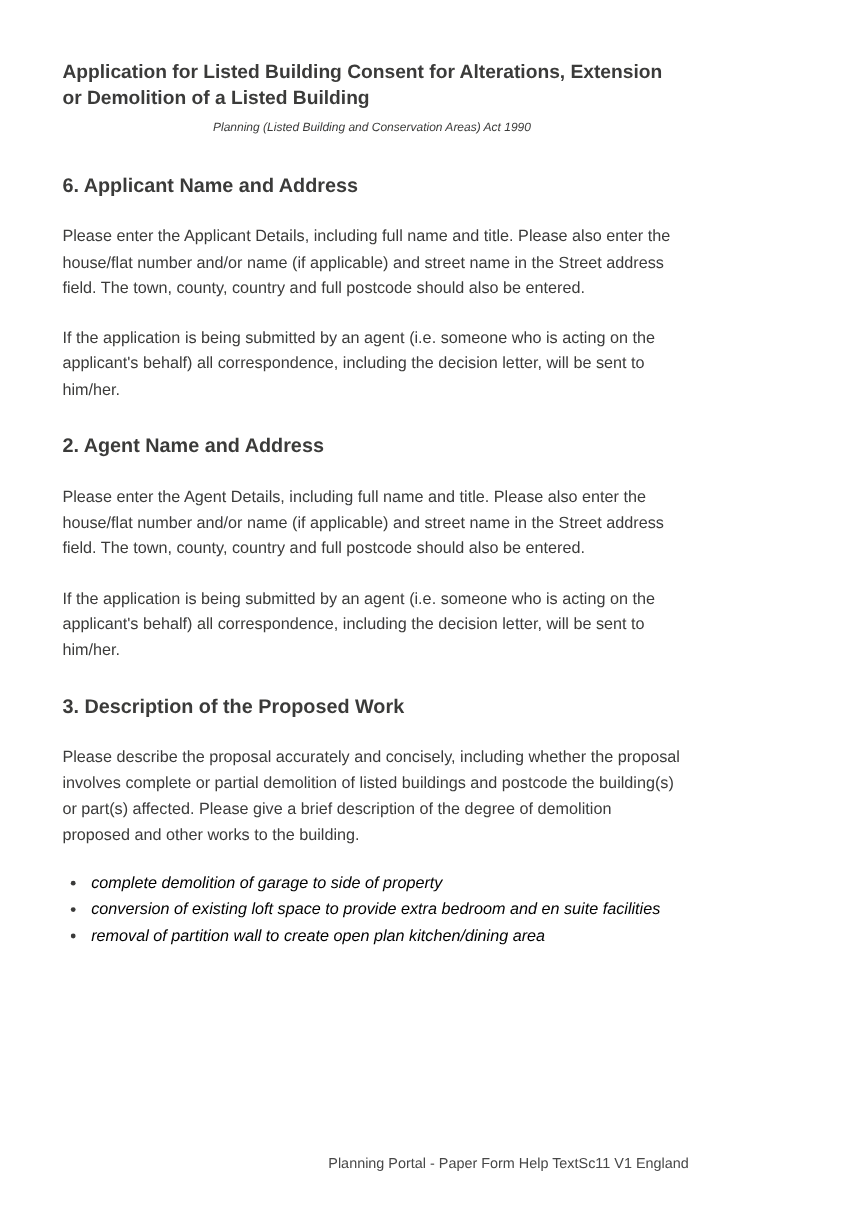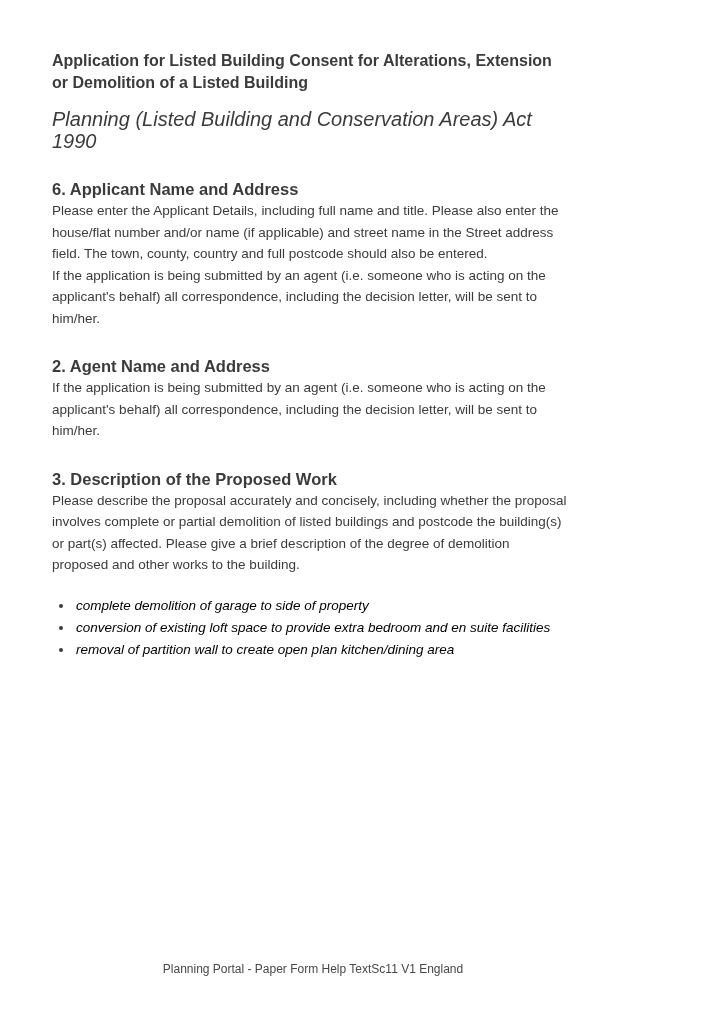--- a/index.html
+++ b/index.html
@@ -20,36 +20,38 @@
     position: relative;
   }
   .doc-title {
     font-size: 16px;
     font-weight: bold;
     line-height: 22px;
     color: #3b3b3a;
     max-width: 600px;
   }
   .doc-subtitle {
-    font-size: 20px;
+    font-size: 10px;
     font-style: italic;
     line-height: 22px;
-    margin-top: 14px;
+    margin-top: 2px;
     color: #3b3b3a;
+    text-align: center;
   }
   .section-heading {
     font-size: 16.5px;
     font-weight: bold;
     line-height: 22px;
     margin-top: 26px;
     color: #3b3b3a;
   }
   .para {
     font-size: 13.5px;
     line-height: 21.5px;
+    margin-top: 20px;
     max-width: 608px;
     color: #3b3b3a;
   }
   .example-list {
     list-style: none;
     margin-top: 19px;
     padding-left: 24px;
     max-width: 608px;
   }
   .example-list li {
@@ -68,21 +70,21 @@
     height: 4px;
     border-radius: 50%;
     background: #3b3b3a;
   }
   .doc-footer {
     position: absolute;
     left: 52px;
     right: 54px;
     bottom: 42px;
     display: flex;
-    justify-content: center;
+    justify-content: flex-end;
     font-size: 12px;
     line-height: 14px;
     color: #474747;
   }
 </style>
 </head>
 <body>
 
 <div class="page">
 
@@ -90,20 +92,21 @@
   <p class="doc-subtitle">Planning (Listed Building and Conservation Areas) Act 1990</p>
 
   <section>
     <h2 class="section-heading">6. Applicant Name and Address</h2>
     <p class="para">Please enter the Applicant Details, including full name and title. Please also enter the house/flat number and/or name (if applicable) and street name in the Street address field. The town, county, country and full postcode should also be entered.</p>
     <p class="para">If the application is being submitted by an agent (i.e. someone who is acting on the applicant's behalf) all correspondence, including the decision letter, will be sent to him/her.</p>
   </section>
 
   <section>
     <h2 class="section-heading">2. Agent Name and Address</h2>
+    <p class="para">Please enter the Agent Details, including full name and title. Please also enter the house/flat number and/or name (if applicable) and street name in the Street address field. The town, county, country and full postcode should also be entered.</p>
     <p class="para">If the application is being submitted by an agent (i.e. someone who is acting on the applicant's behalf) all correspondence, including the decision letter, will be sent to him/her.</p>
   </section>
 
   <section>
     <h2 class="section-heading">3. Description of the Proposed Work</h2>
     <p class="para">Please describe the proposal accurately and concisely, including whether the proposal involves complete or partial demolition of listed buildings and postcode the building(s) or part(s) affected. Please give a brief description of the degree of demolition proposed and other works to the building.</p>
     <ul class="example-list">
       <li>complete demolition of garage to side of property</li>
       <li>conversion of existing loft space to provide extra bedroom and en suite facilities</li>
       <li>removal of partition wall to create open plan kitchen/dining area</li>

